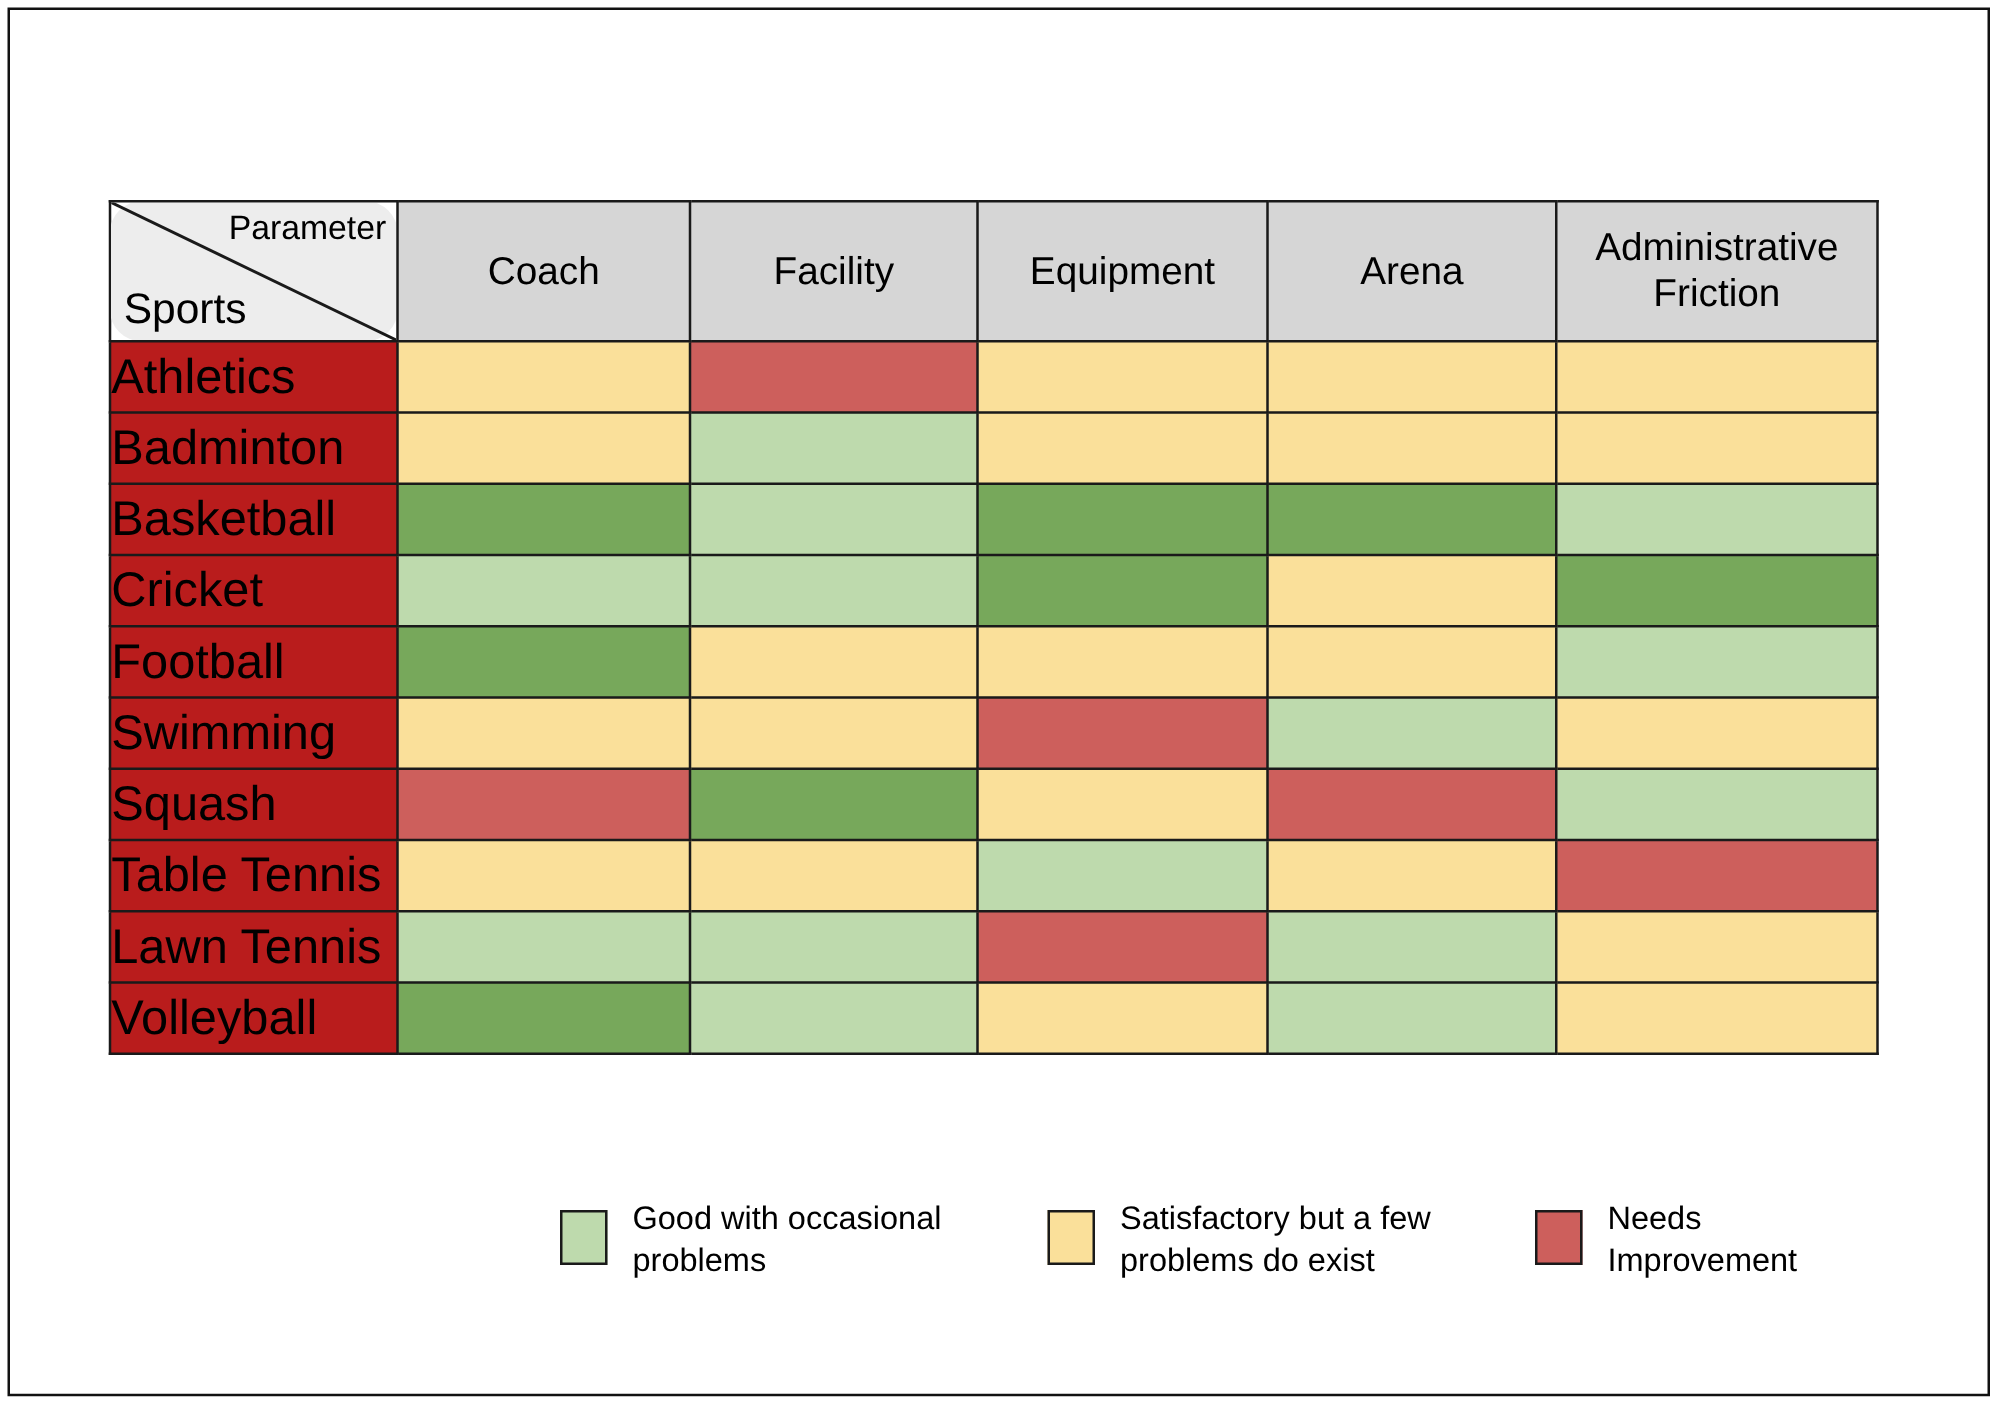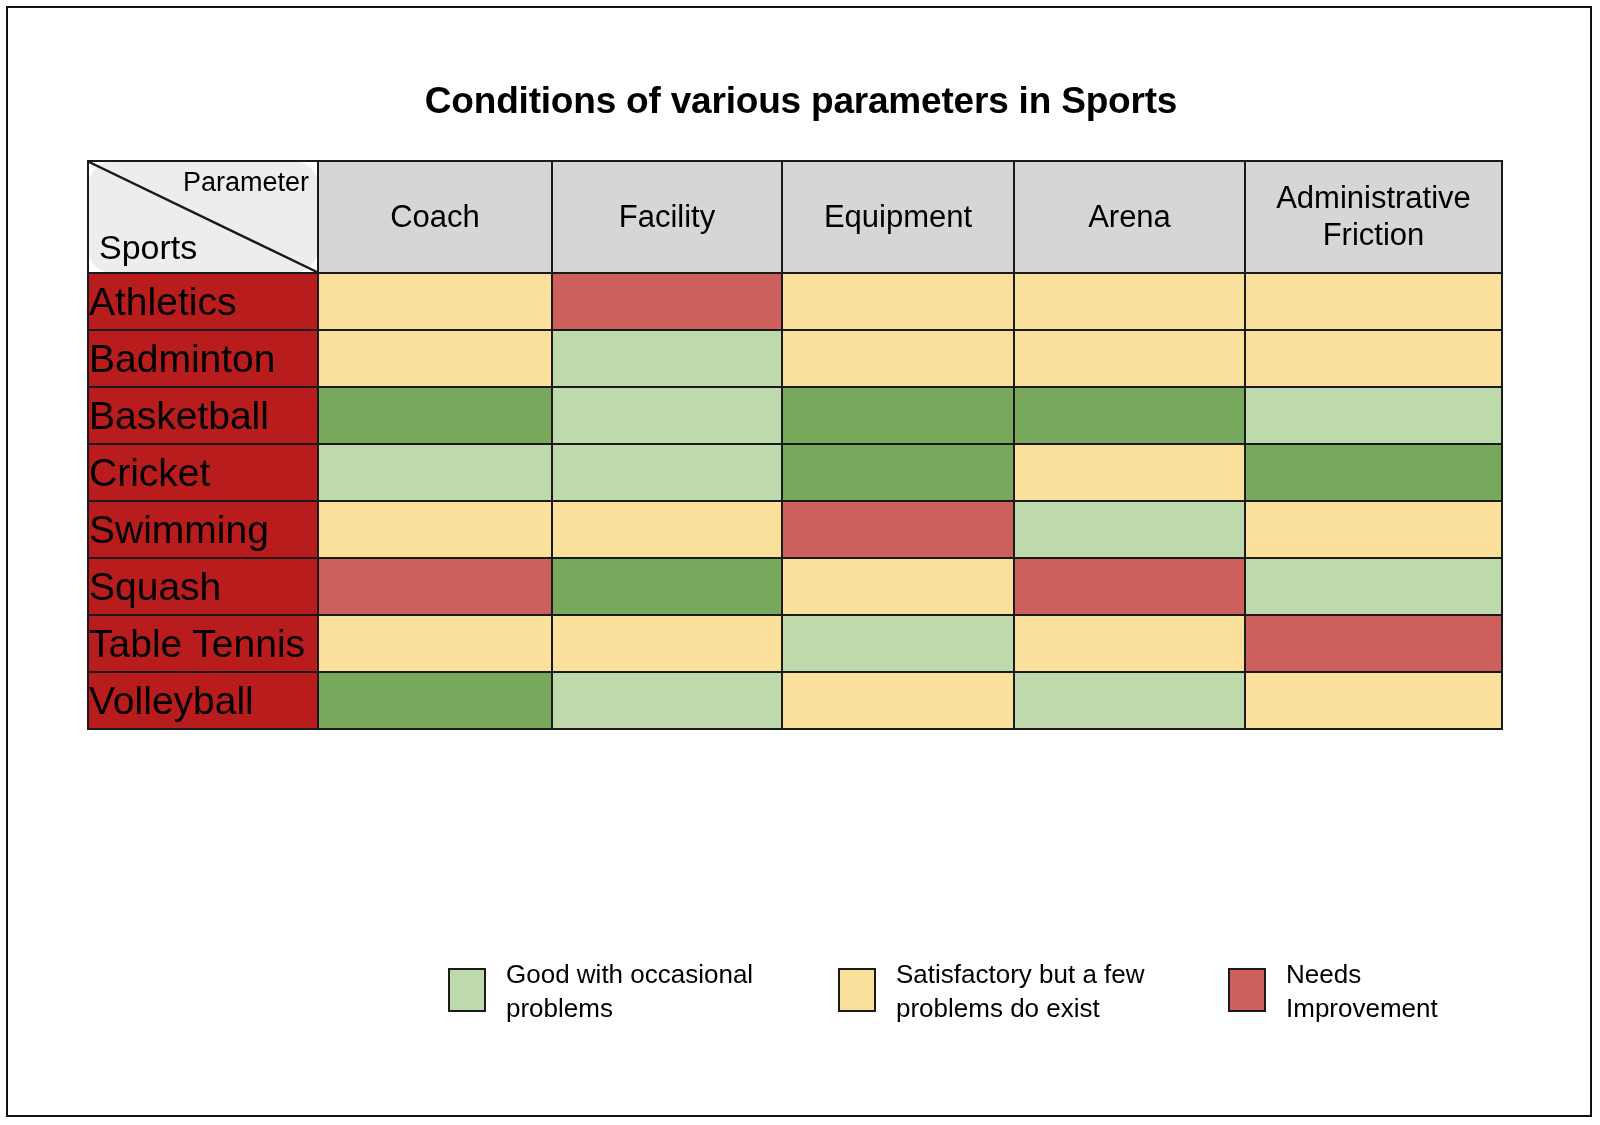--- a/index.html
+++ b/index.html
@@ -148,21 +148,20 @@
   #legend-item-0 { left: 8px;   width: 300px; }
   #legend-item-1 { left: 330px; width: 330px; }
   #legend-item-2 { left: 720px; width: 340px; }
   #legend-item-3 { left: 1110px; width: 290px; }
 </style>
 </head>
 <body>
 
 <div id="page-frame">
 
-  <div id="title">Conditions of various parameters in Sports</div>
 
   <table id="matrix-table">
     <thead>
       <tr>
         <th class="corner-cell">
           <svg class="corner-diag" viewBox="0 0 228 110" preserveAspectRatio="none">
             <line x1="0" y1="0" x2="228" y2="110" stroke="#1a1a1a" stroke-width="2.4" vector-effect="non-scaling-stroke"></line>
           </svg>
           <span class="corner-param">Parameter</span>
           <span class="corner-sports">Sports</span>
@@ -201,20 +200,28 @@
         </tr>
         <tr>
           <td class="row-head">Cricket</td>
           <td class="data-cell v-good" title="Good with occasional problems"></td>
           <td class="data-cell v-good" title="Good with occasional problems"></td>
           <td class="data-cell v-excellent" title="Excellent"></td>
           <td class="data-cell v-satis" title="Satisfactory but a few problems do exist"></td>
           <td class="data-cell v-excellent" title="Excellent"></td>
         </tr>
         <tr>
+          <td class="row-head">Football</td>
+          <td class="data-cell v-excellent" title="Excellent"></td>
+          <td class="data-cell v-satis" title="Satisfactory but a few problems do exist"></td>
+          <td class="data-cell v-satis" title="Satisfactory but a few problems do exist"></td>
+          <td class="data-cell v-satis" title="Satisfactory but a few problems do exist"></td>
+          <td class="data-cell v-good" title="Good with occasional problems"></td>
+        </tr>
+        <tr>
           <td class="row-head">Swimming</td>
           <td class="data-cell v-satis" title="Satisfactory but a few problems do exist"></td>
           <td class="data-cell v-satis" title="Satisfactory but a few problems do exist"></td>
           <td class="data-cell v-needs" title="Needs Improvement"></td>
           <td class="data-cell v-good" title="Good with occasional problems"></td>
           <td class="data-cell v-satis" title="Satisfactory but a few problems do exist"></td>
         </tr>
         <tr>
           <td class="row-head">Squash</td>
           <td class="data-cell v-needs" title="Needs Improvement"></td>
@@ -223,20 +230,28 @@
           <td class="data-cell v-needs" title="Needs Improvement"></td>
           <td class="data-cell v-good" title="Good with occasional problems"></td>
         </tr>
         <tr>
           <td class="row-head">Table Tennis</td>
           <td class="data-cell v-satis" title="Satisfactory but a few problems do exist"></td>
           <td class="data-cell v-satis" title="Satisfactory but a few problems do exist"></td>
           <td class="data-cell v-good" title="Good with occasional problems"></td>
           <td class="data-cell v-satis" title="Satisfactory but a few problems do exist"></td>
           <td class="data-cell v-needs" title="Needs Improvement"></td>
+        </tr>
+        <tr>
+          <td class="row-head">Lawn Tennis</td>
+          <td class="data-cell v-good" title="Good with occasional problems"></td>
+          <td class="data-cell v-good" title="Good with occasional problems"></td>
+          <td class="data-cell v-needs" title="Needs Improvement"></td>
+          <td class="data-cell v-good" title="Good with occasional problems"></td>
+          <td class="data-cell v-satis" title="Satisfactory but a few problems do exist"></td>
         </tr>
         <tr>
           <td class="row-head">Volleyball</td>
           <td class="data-cell v-excellent" title="Excellent"></td>
           <td class="data-cell v-good" title="Good with occasional problems"></td>
           <td class="data-cell v-satis" title="Satisfactory but a few problems do exist"></td>
           <td class="data-cell v-good" title="Good with occasional problems"></td>
           <td class="data-cell v-satis" title="Satisfactory but a few problems do exist"></td>
         </tr>
       </tbody>

